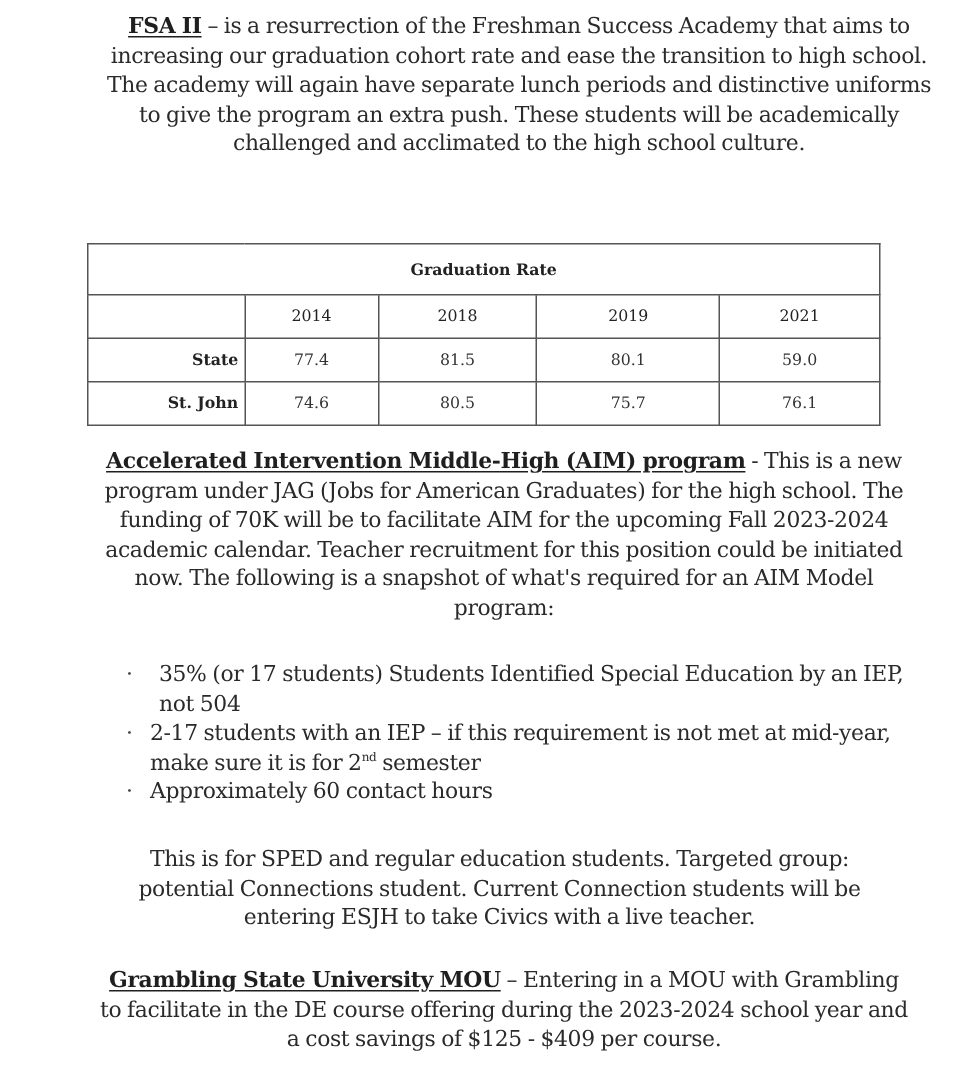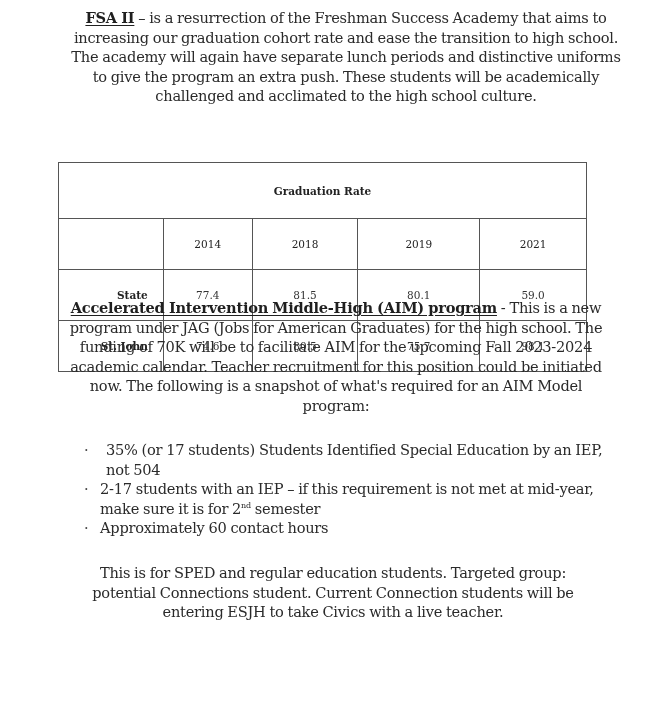--- a/index.html
+++ b/index.html
@@ -45,21 +45,21 @@
       left: 58px;
       top: 162px;
       width: 529px;
       border-collapse: collapse;
       font-family: "DejaVu Serif", "Liberation Serif", serif;
       font-size: 10.5px;
       color: #333;
     }
     table.grad td, table.grad th {
       border: 1px solid #555;
-      padding: 15px;
+      padding: 4px;
       height: 20px;
       text-align: center;
       font-weight: normal;
     }
     table.grad .title-row th {
       height: 25px;
       font-weight: bold;
       color: #222;
     }
     table.grad .year-row th {
@@ -135,21 +135,21 @@
       <td>77.4</td>
       <td>81.5</td>
       <td>80.1</td>
       <td>59.0</td>
     </tr>
     <tr>
       <td class="rowlabel">St. John</td>
       <td>74.6</td>
       <td>80.5</td>
       <td>75.7</td>
-      <td>98.1</td>
+      <td>76.1</td>
     </tr>
   </tbody>
     </table>
 
   <p class="para" id="p-aim"><span class="heading">Accelerated Intervention Middle-High (AIM) program</span><span> - This is a new program under JAG (Jobs for American Graduates) for the high school. The funding of 70K will be to facilitate AIM for the upcoming Fall 2023-2024 academic calendar. Teacher recruitment for this position could be initiated now. The following is a snapshot of what's required for an AIM Model program:</span></p>
 
   <ul class="reqs">
     <li class="first">
       <span class="bullet">·</span>
       <span>35% (or 17 students) Students Identified Special Education by an IEP, not 504</span>
@@ -159,14 +159,15 @@
       <span>2-17 students with an IEP – if this requirement is not met at mid-year, make sure it is for 2</span><sup>nd</sup><span> semester</span>
     </li>
     <li>
       <span class="bullet">·</span>
       <span>Approximately 60 contact hours</span>
     </li>
   </ul>
 
   <p class="para" id="p-sped">This is for SPED and regular education students.  Targeted group: potential Connections student.  Current Connection students will be entering ESJH to take Civics with a live teacher.</p>
 
+  <p class="para" id="p-gsu"><span class="heading">Grambling State University MOU</span><span> – Entering in a MOU with Grambling to facilitate in the DE course offering during the 2023-2024 school year and a cost savings of $125 - $409 per course.</span></p>
 
 </div>
 
 </body></html>

